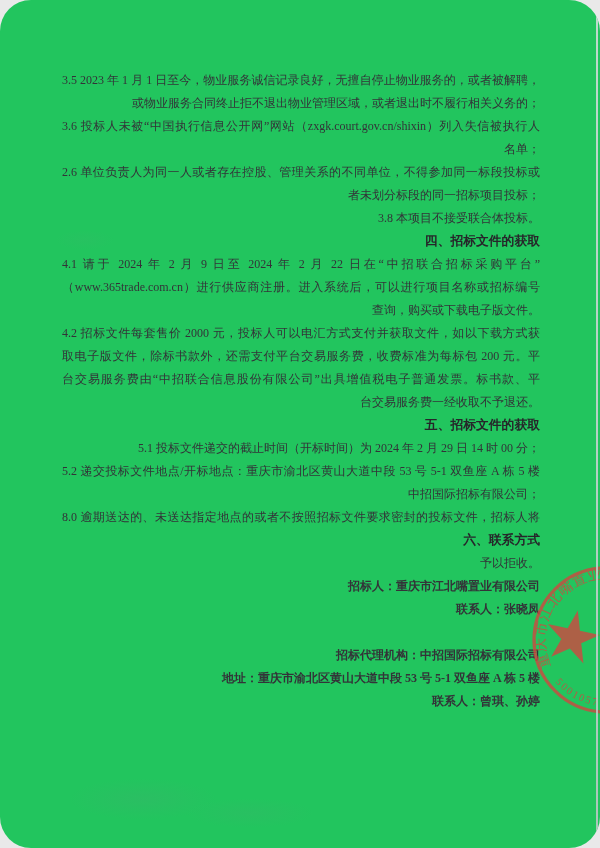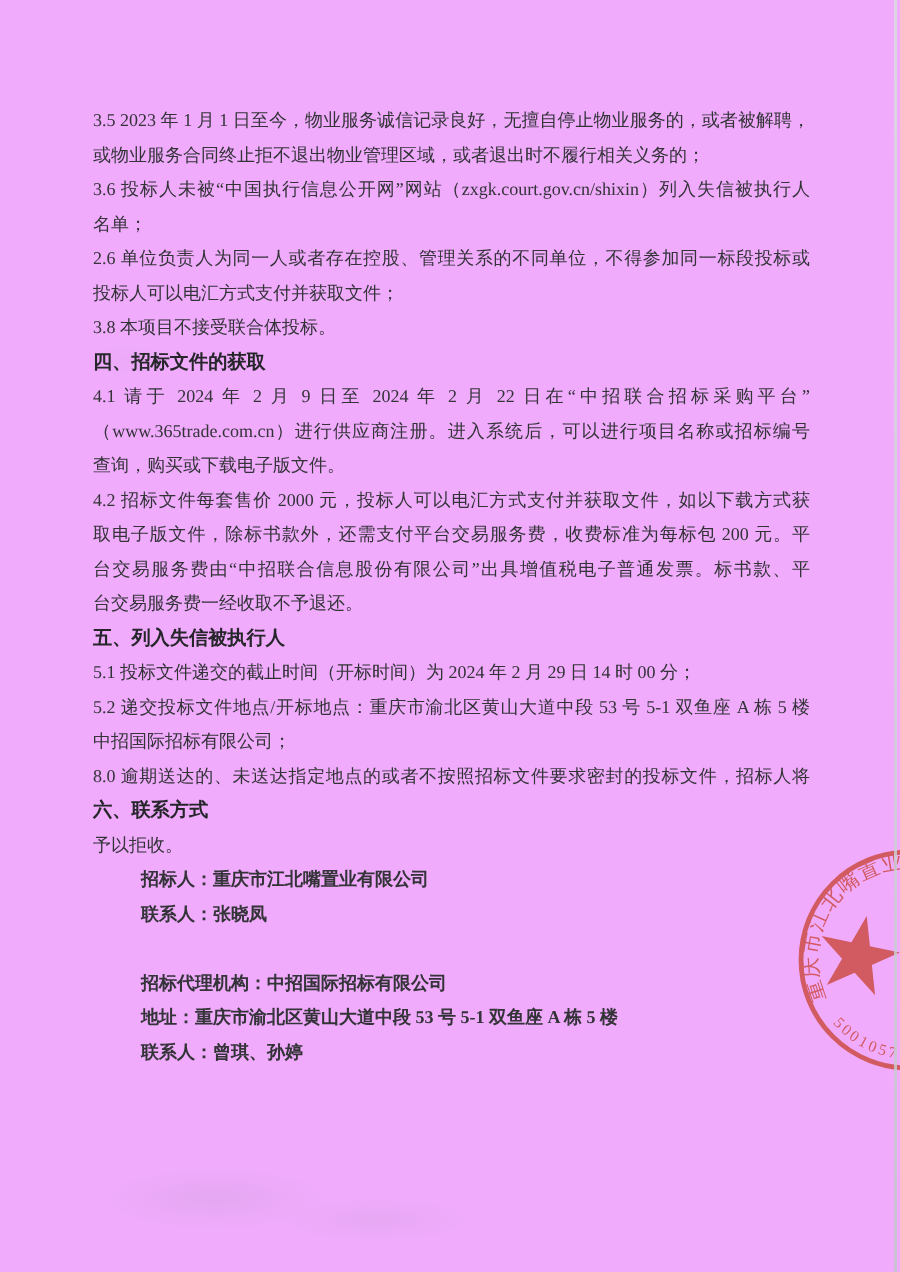--- a/index.html
+++ b/index.html
@@ -1,34 +1,35 @@
 <!DOCTYPE html>
 <html><head>
 <meta charset="utf-8">
 <style>
   html,body{margin:0;padding:0;background:#e9e9e9;}
   .page{
     position:relative;
     width:600px;height:848px;
     margin:0 auto;
-    background:#f0abfc;
+    background:#22c55e;
     overflow:hidden;
     font-family:"Liberation Serif","DejaVu Serif",serif;
     color:#333338;
+    border-radius:31px;
   }
   .content{
     position:absolute;
     left:62px;top:69px;
     width:478px;
   }
   .line{
     font-size:12px;
     line-height:23px;
     min-height:23px;
-    text-align:left;
+    text-align:right;
     white-space:normal;
     color:#333338;
   }
   .line.jz{ text-align:justify; text-align-last:justify; }
   .line.heading{ font-weight:bold; font-size:12.8px; color:#26262a; }
   .line.indent{ padding-left:32px;font-weight:bold; }
   .line.blank{ height:23px; }
   .seal{
     position:absolute;
     left:486px;top:520px;
@@ -53,31 +54,31 @@
 <body>
 
 <div class="page">
 
   <div class="content" id="doc-lines">
       <div class="line jz">3.5 2023 年 1 月 1 日至今，物业服务诚信记录良好，无擅自停止物业服务的，或者被解聘，</div>
       <div class="line left">或物业服务合同终止拒不退出物业管理区域，或者退出时不履行相关义务的；</div>
       <div class="line jz">3.6 投标人未被“中国执行信息公开网”网站（zxgk.court.gov.cn/shixin）列入失信被执行人</div>
       <div class="line left">名单；</div>
       <div class="line jz">2.6 单位负责人为同一人或者存在控股、管理关系的不同单位，不得参加同一标段投标或</div>
-      <div class="line left">投标人可以电汇方式支付并获取文件；</div>
+      <div class="line left">者未划分标段的同一招标项目投标；</div>
       <div class="line left">3.8 本项目不接受联合体投标。</div>
       <div class="line heading">四、招标文件的获取</div>
       <div class="line jz">4.1 请于 2024 年 2 月 9 日至 2024 年 2 月 22 日在“中招联合招标采购平台”</div>
       <div class="line jz">（www.365trade.com.cn）进行供应商注册。进入系统后，可以进行项目名称或招标编号</div>
       <div class="line left">查询，购买或下载电子版文件。</div>
       <div class="line jz">4.2 招标文件每套售价 2000 元，投标人可以电汇方式支付并获取文件，如以下载方式获</div>
       <div class="line jz">取电子版文件，除标书款外，还需支付平台交易服务费，收费标准为每标包 200 元。平</div>
       <div class="line jz">台交易服务费由“中招联合信息股份有限公司”出具增值税电子普通发票。标书款、平</div>
       <div class="line left">台交易服务费一经收取不予退还。</div>
-      <div class="line heading">五、列入失信被执行人</div>
+      <div class="line heading">五、招标文件的获取</div>
       <div class="line left">5.1 投标文件递交的截止时间（开标时间）为 2024 年 2 月 29 日 14 时 00 分；</div>
       <div class="line jz">5.2 递交投标文件地点/开标地点：重庆市渝北区黄山大道中段 53 号 5-1 双鱼座 A 栋 5 楼</div>
       <div class="line left">中招国际招标有限公司；</div>
       <div class="line jz">8.0 逾期送达的、未送达指定地点的或者不按照招标文件要求密封的投标文件，招标人将</div>
       <div class="line heading">六、联系方式</div>
       <div class="line left">予以拒收。</div>
       <div class="line indent">招标人：重庆市江北嘴置业有限公司</div>
       <div class="line indent">联系人：张晓凤</div>
       <div class="line blank">&nbsp;</div>
       <div class="line indent">招标代理机构：中招国际招标有限公司</div>

